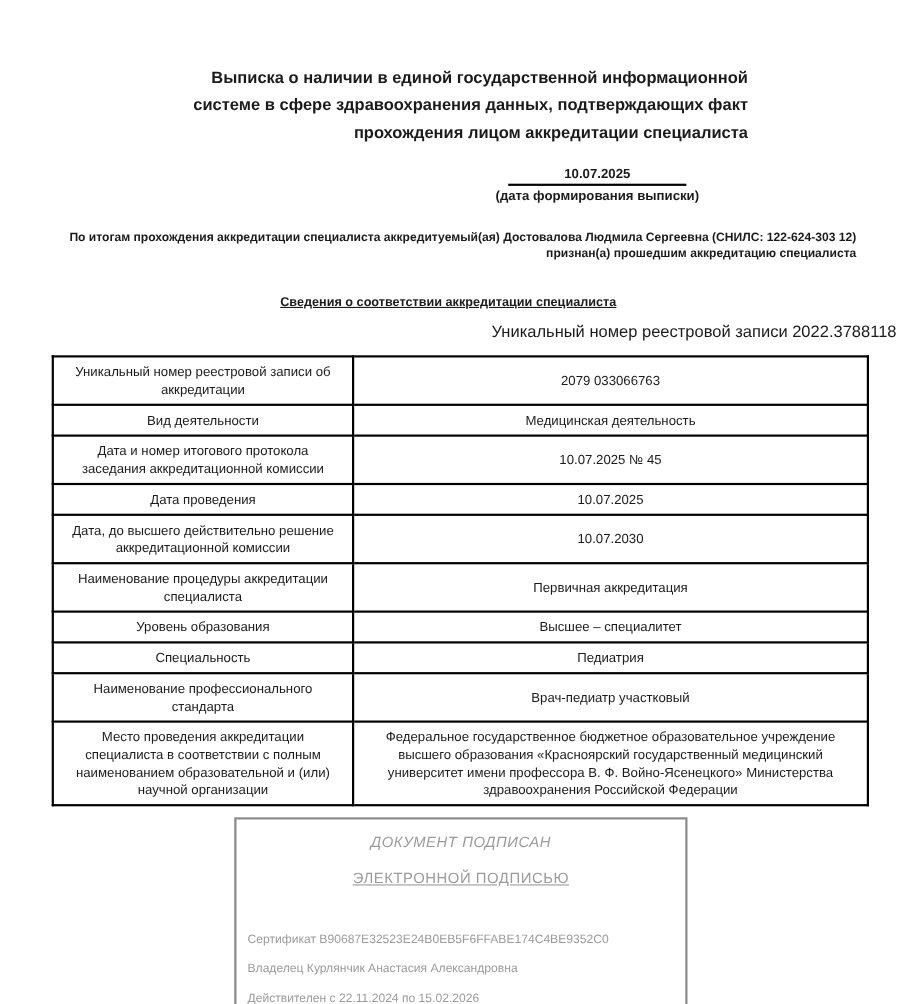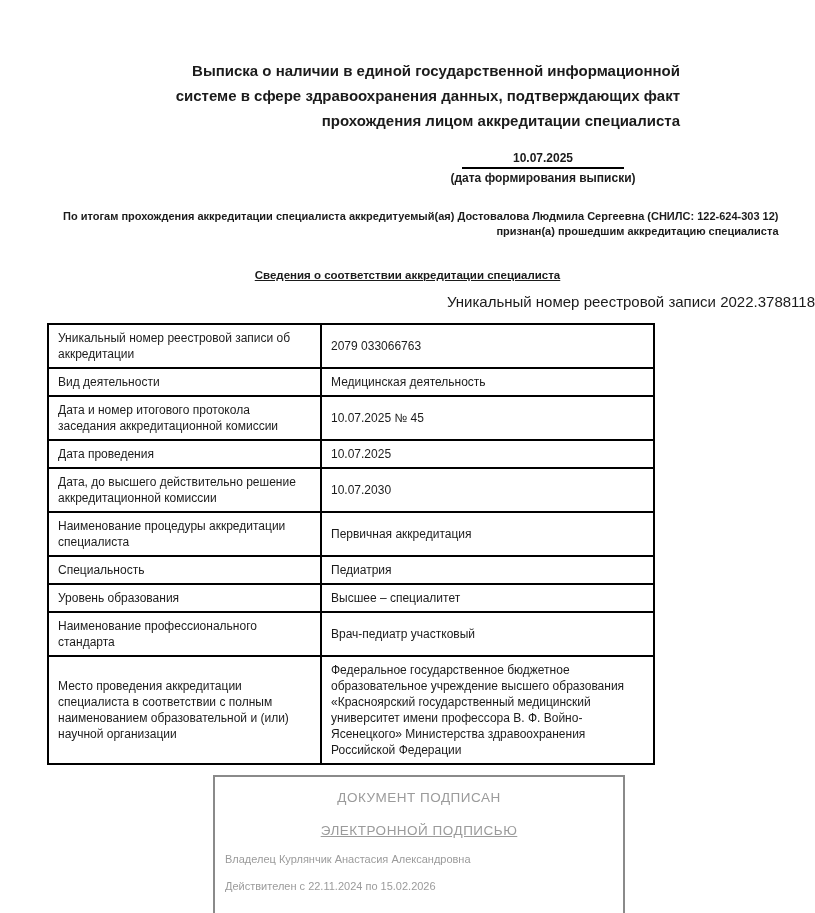--- a/index.html
+++ b/index.html
@@ -51,23 +51,24 @@
 
   .registry-line {
     margin-top: 12px;
     text-align: right;
     font-size: 15px;
     font-weight: normal;
   }
 
   table.acc {
     margin: 13px 0 0 47px;
-    width: 608px;
+    width: 743px;
     border-collapse: collapse;
     table-layout: fixed;
+    text-align: center;
   }
   table.acc td {
     border: 2px solid #000;
     font-size: 12px;
     line-height: 16px;
     padding: 5px 9px;
     vertical-align: middle;
     word-wrap: break-word;
   }
   table.acc td.col-label { width: 253px; }
@@ -75,21 +76,21 @@
   .sig-box {
     box-sizing: border-box;
     margin: 10px 0 0 213px;
     width: 412px;
     height: 178px;
     border: 2px solid #8a8a8a;
     color: #9b9b9b;
     overflow: hidden;
   }
   .sig-title { text-align: center; font-size: 13.5px; letter-spacing: 0.5px; }
-  .sig-title.first { margin-top: 13px; }
+  .sig-title.first { margin-top: 13px; font-style: italic; }
   .sig-title.second { margin-top: 18px; text-decoration: underline; }
   .sig-line { font-size: 11px; margin-left: 10px; white-space: nowrap; }
   .sig-line.cert  { margin-top: 42px; }
   .sig-line.owner { margin-top: 15px; }
   .sig-line.valid { margin-top: 15px; }
 </style>
 </head>
 <body>
 
 <div class="doc">
@@ -133,41 +134,42 @@
       <td class="col-label">Дата, до высшего действительно решение аккредитационной комиссии</td>
       <td class="col-value">10.07.2030</td>
     </tr>
 
     <tr>
       <td class="col-label">Наименование процедуры аккредитации специалиста</td>
       <td class="col-value">Первичная аккредитация</td>
     </tr>
 
     <tr>
-      <td class="col-label">Специальность</td>
-      <td class="col-value">Педиатрия</td>
+      <td class="col-label">Уровень образования</td>
+      <td class="col-value">Высшее – специалитет</td>
     </tr>
 
     <tr>
-      <td class="col-label">Уровень образования</td>
-      <td class="col-value">Высшее – специалитет</td>
+      <td class="col-label">Специальность</td>
+      <td class="col-value">Педиатрия</td>
     </tr>
 
     <tr>
       <td class="col-label">Наименование профессионального стандарта</td>
       <td class="col-value">Врач-педиатр участковый</td>
     </tr>
 
     <tr>
       <td class="col-label">Место проведения аккредитации специалиста в соответствии с полным наименованием образовательной и (или) научной организации</td>
       <td class="col-value">Федеральное государственное бюджетное образовательное учреждение высшего образования «Красноярский государственный медицинский университет имени профессора В. Ф. Войно-Ясенецкого» Министерства здравоохранения Российской Федерации</td>
     </tr>
   </tbody>
   </table>
 
   <div class="sig-box">
     <div class="sig-title first">ДОКУМЕНТ ПОДПИСАН</div>
     <div class="sig-title second">ЭЛЕКТРОННОЙ ПОДПИСЬЮ</div>
+    <div class="sig-line cert">Сертификат B90687E32523E24B0EB5F6FFABE174C4BE9352C0</div>
     <div class="sig-line owner">Владелец Курлянчик Анастасия Александровна</div>
     <div class="sig-line valid">Действителен с 22.11.2024 по 15.02.2026</div>
   </div>
 
 </div>
 
 </body></html>

